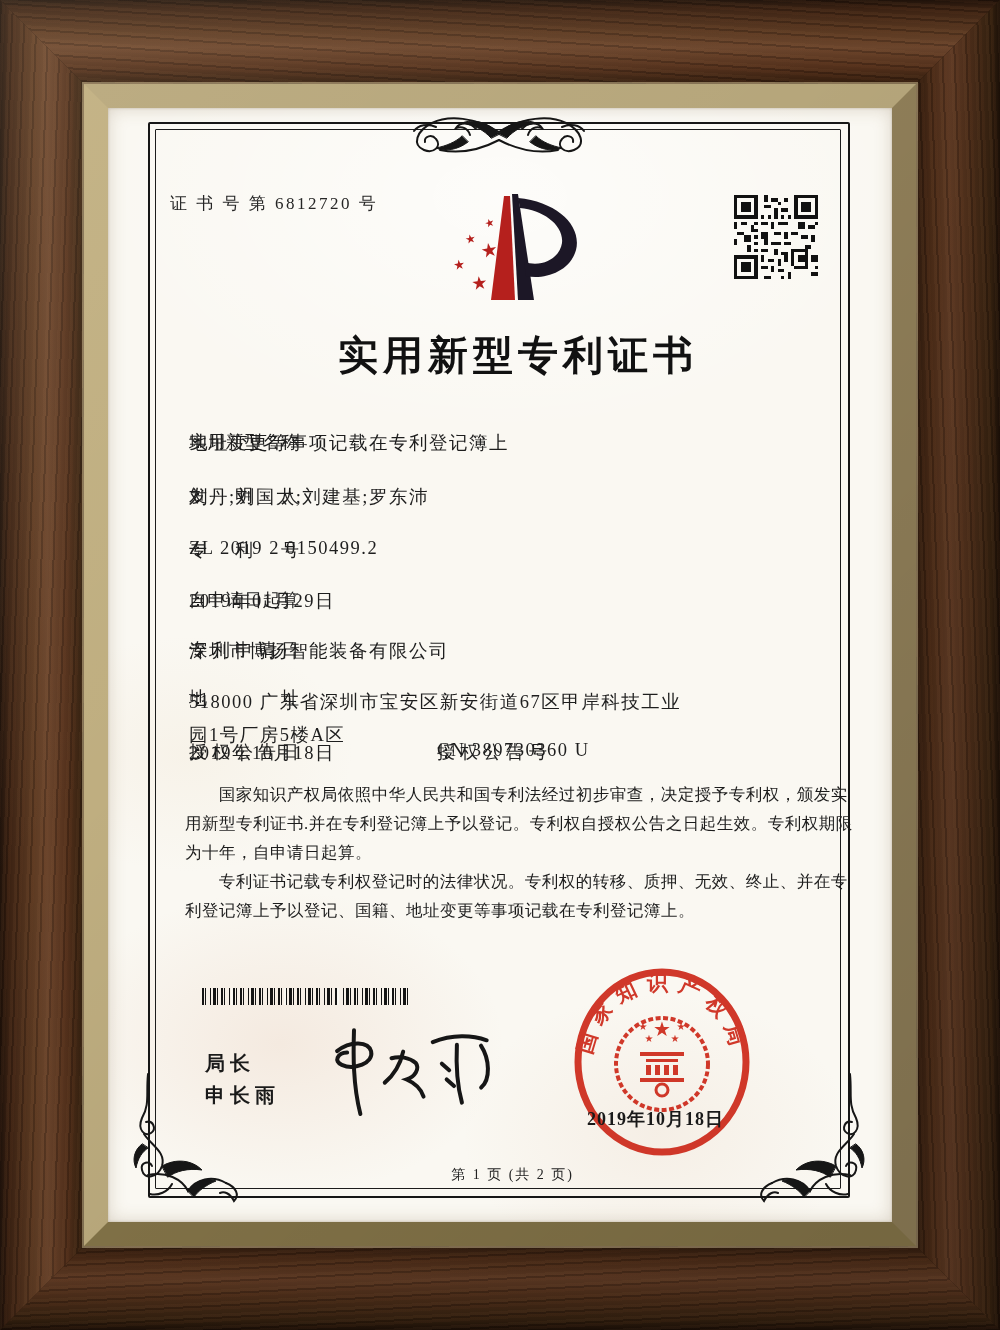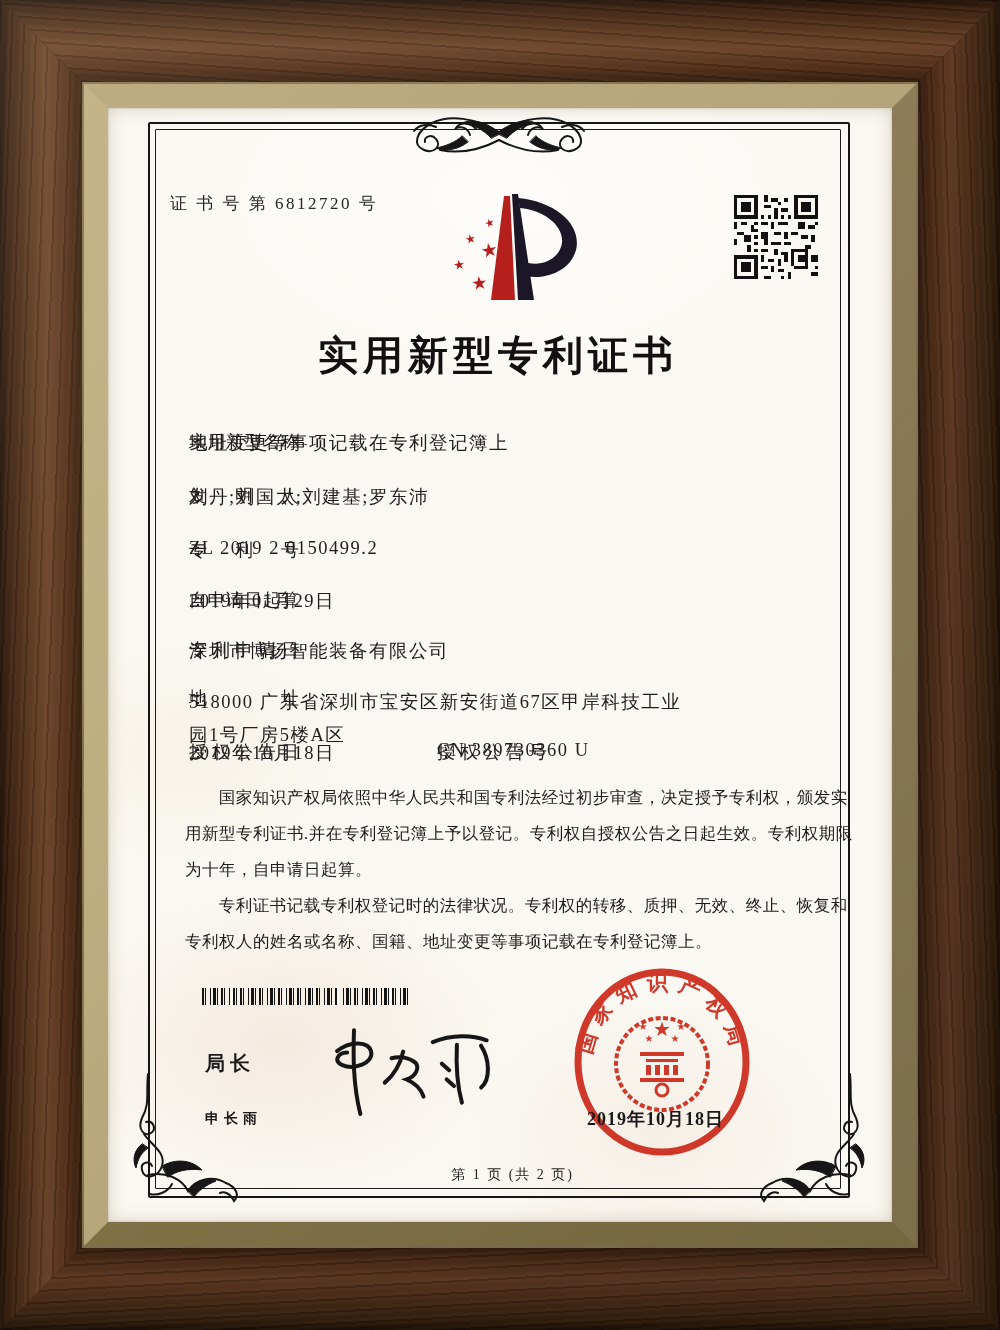--- a/index.html
+++ b/index.html
@@ -57,44 +57,44 @@
   .orn{overflow:visible;}
   .orn-top{left:268px;top:1px;width:246px;height:56px;}
   .orn-bl{left:20px;top:966px;width:120px;height:136px;}
   .orn-br{left:642px;top:966px;width:120px;height:136px;transform:scaleX(-1);}
 
   
   .certno{left:62px;top:84px;font-size:17px;letter-spacing:2.5px;color:#262626;}
   .logo{left:322px;top:78px;width:160px;height:120px;}
   .qr{left:626px;top:87px;width:84px;height:84px;}
   .title{left:40px;top:220px;width:700px;text-align:center;font-size:40px;font-weight:700;
-         letter-spacing:5px;color:#111;}
+         letter-spacing:5px;color:#111;padding-left:20px;}
 
   .row{left:81px;display:flex;align-items:flex-start;color:#1e1e1e;}
   .flabel{display:inline-block;width:110px;font-size:18px;text-align:justify;text-align-last:justify;flex:none;}
   .fcolon{display:inline-block;width:20px;font-size:18px;flex:none;}
   .fvalue{font-size:18.5px;letter-spacing:1.5px;white-space:nowrap;}
   .row.addr .fvalue{white-space:normal;width:505px;line-height:33px;}
   .row.addr{align-items:flex-start;}
   .grant{width:680px;}
   .gpair2{position:absolute;left:248px;top:0;display:flex;}
 
   .paras{left:77px;top:672px;width:670px;color:#1c1c1c;}
-  .paras p{position:static;margin:0;font-size:16.5px;line-height:36px;text-indent:2.05em;
+  .paras p{position:static;margin:0;font-size:16.5px;line-height:29px;text-indent:2.05em;
            letter-spacing:.5px;}
 
   .barcode{left:94px;top:880px;width:206px;height:17px;
     background:
       repeating-linear-gradient(90deg, rgba(250,248,242,0) 0 29px, #faf8f2 29px 31px, rgba(250,248,242,0) 31px 53px),
       repeating-linear-gradient(90deg,#141414 0 2px,transparent 2px 3px,#141414 3px 4px,transparent 4px 8px,#141414 8px 9px,transparent 9px 11px,#141414 11px 14px,transparent 14px 15px,#141414 15px 16px,transparent 16px 19px);}
 
   .signer-title{left:97px;top:942px;font-size:20px;font-weight:600;letter-spacing:5px;color:#1a1a1a;
                 font-family:"Liberation Sans","DejaVu Sans",sans-serif;}
-  .signer-name{left:97px;top:974px;font-size:14px;font-weight:600;letter-spacing:5px;color:#1a1a1a;
-               font-family:"Liberation Sans","DejaVu Sans",sans-serif;margin-top:28px;}
+  .signer-name{left:97px;top:974px;font-size:20px;font-weight:600;letter-spacing:5px;color:#1a1a1a;
+               font-family:"Liberation Sans","DejaVu Sans",sans-serif;}
   .signature{left:208px;top:903px;width:200px;height:112px;}
 
   .seal{left:462px;top:856px;width:184px;height:196px;}
   .seal-date{left:479px;top:999px;width:170px;font-size:18px;font-weight:600;letter-spacing:1px;color:#191919;}
   .footer{left:266px;top:1058px;width:200px;text-align:right;font-size:14px;letter-spacing:2px;color:#222;}
 </style>
 </head>
 <body>
 
 <div class="stage">
@@ -218,21 +218,21 @@
         <span class="fvalue">2019年10月18日</span>
       <span class="gpair2">
         <span class="flabel">授权公告号</span>
           <span class="fcolon">：</span>
           <span class="fvalue">CN 380730360 U</span>
       </span>
     </div>
 
     <div class="paras">
       <p>国家知识产权局依照中华人民共和国专利法经过初步审查，决定授予专利权，颁发实用新型专利证书.并在专利登记簿上予以登记。专利权自授权公告之日起生效。专利权期限为十年，自申请日起算。</p>
-      <p>专利证书记载专利权登记时的法律状况。专利权的转移、质押、无效、终止、恢复和专利权人的姓名或名称、国籍、地址变更等事项记载在专利登记簿上。</p>
+      <p>专利证书记载专利权登记时的法律状况。专利权的转移、质押、无效、终止、并在专利登记簿上予以登记、国籍、地址变更等事项记载在专利登记簿上。</p>
     </div>
 
     <div class="barcode"></div>
 
     <div class="signer-title">局长</div>
     <div class="signer-name">申长雨</div>
 
     <svg class="signature" viewBox="0 0 200 112">
       <g stroke="#161616" fill="none" stroke-width="4" stroke-linecap="round" transform="rotate(-3 100 56)">
         <path d="M40,16 C38,40 36,70 42,100"></path>

